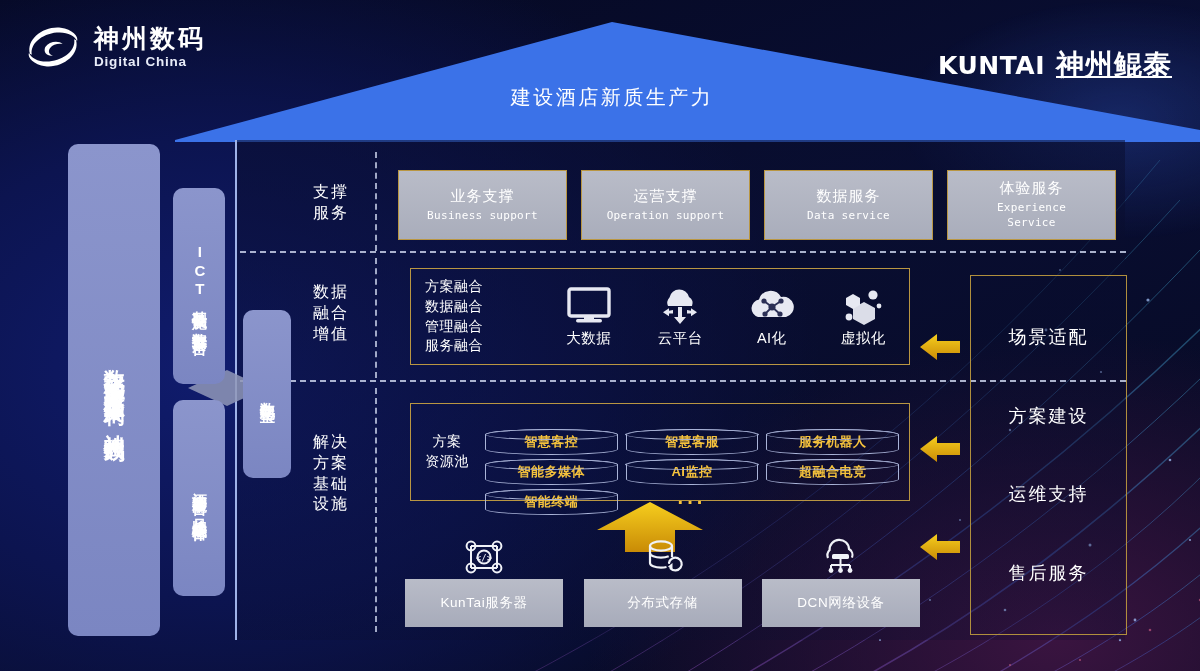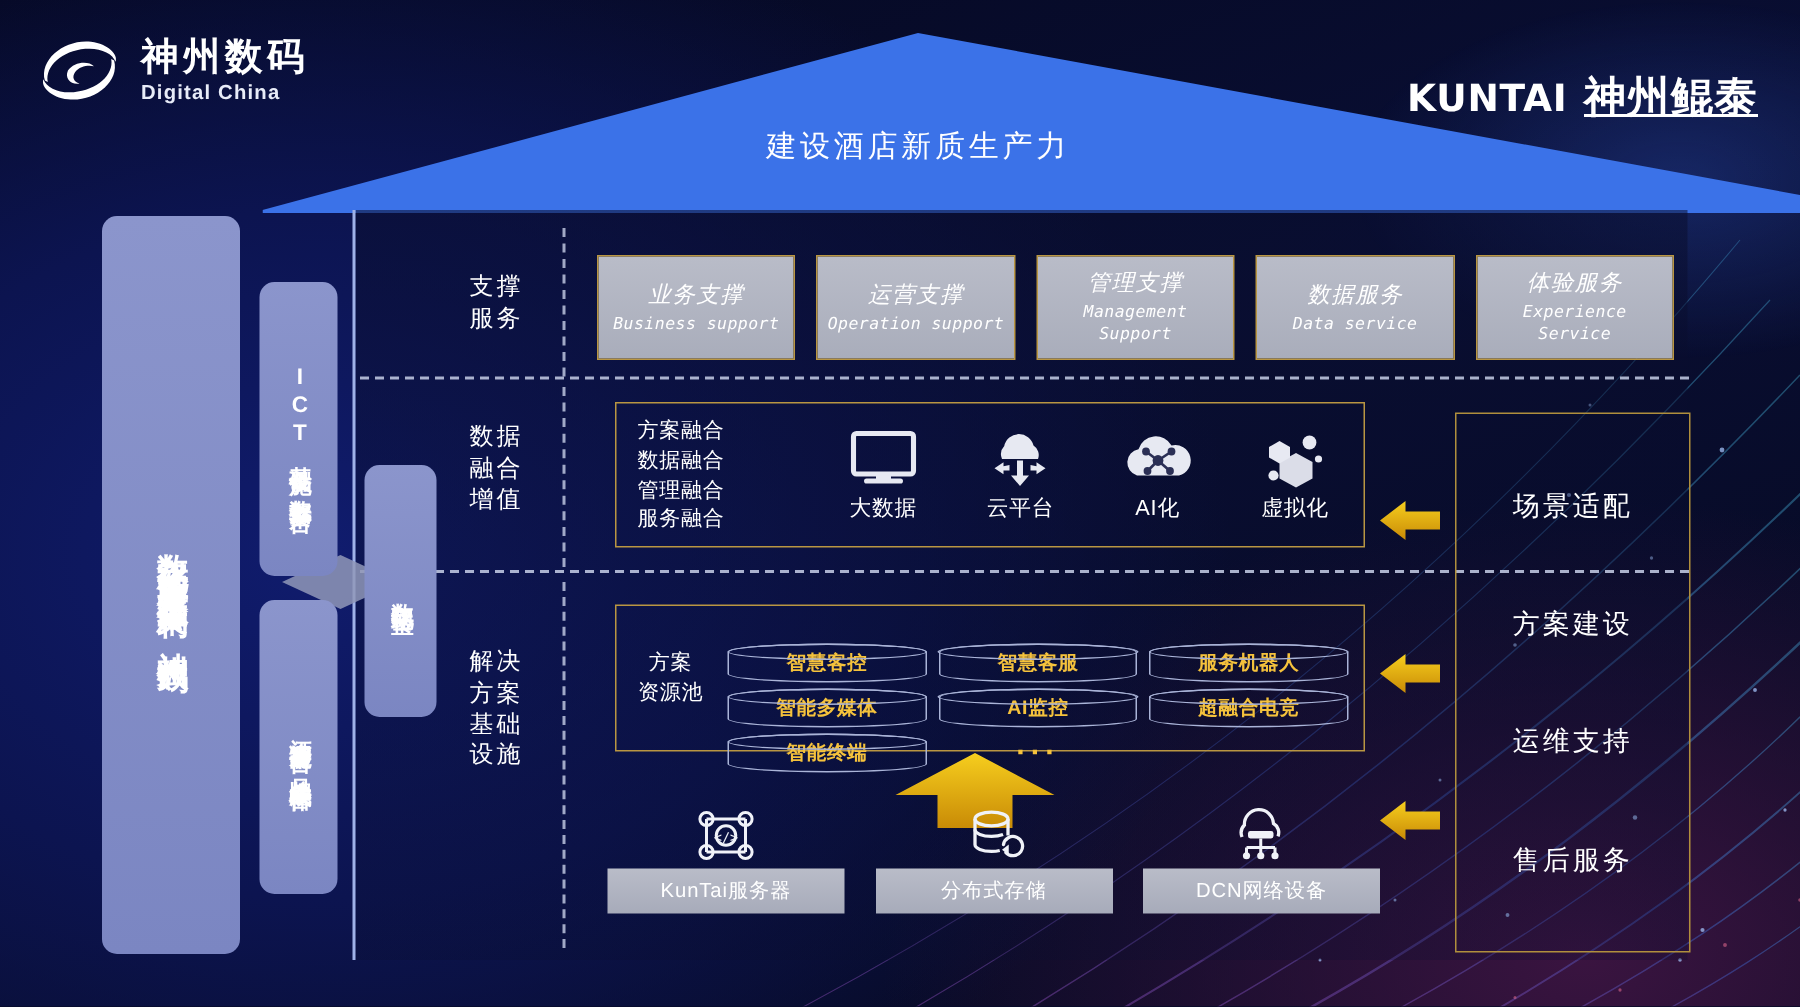--- a/index.html
+++ b/index.html
@@ -77,21 +77,21 @@
     position: absolute; z-index: 4; color: #fff; text-align: center;
     font-size: 16px; letter-spacing: 2px; line-height: 1.3; width: 78px; font-weight: 500;
   }
   #label-support { left: 292px; top: 182px; }
   #label-fusion  { left: 292px; top: 282px; }
   #label-solution{ left: 292px; top: 432px; }
 
   
   #support-row {
     position: absolute; left: 398px; top: 170px; width: 718px; height: 70px;
-    display: flex; gap: 14px; z-index: 4; font-style: italic;
+    display: flex; gap: 14px; z-index: 4;
   }
   .svc-box {
     flex: 1; border: 1.5px solid #b99642;
     background: linear-gradient(180deg, #b9bcc8, #a9adbb);
     display: flex; flex-direction: column; align-items: center; justify-content: center;
     color: #fff; text-align: center; padding: 4px 2px;
   }
   .svc-cn { font-size: 15px; letter-spacing: 1px; font-weight: 500; }
   .svc-en { font-size: 11px; letter-spacing: .3px; margin-top: 3px; font-family: "DejaVu Sans Mono", monospace; line-height: 1.35;}
 
@@ -132,21 +132,21 @@
   #up-arrow { position: absolute; left: 595px; top: 500px; width: 110px; height: 52px; z-index: 4;}
 
   
   #infra-row {
     position: absolute; left: 405px; top: 535px; width: 515px; height: 95px; z-index: 4;
     display: flex; justify-content: space-between;
   }
   .infra-item { width: 158px; display: flex; flex-direction: column; align-items: center; }
   .infra-icon { height: 44px; display:flex; align-items:center; justify-content:center;}
   .infra-chip {
-    width: 100%; height: 30px; background: linear-gradient(180deg, #b9bcc8, #a7abba);
+    width: 100%; height: 48px; background: linear-gradient(180deg, #b9bcc8, #a7abba);
     display: flex; align-items: center; justify-content: center;
     font-size: 13.5px; color: #fff; letter-spacing: .6px;
   }
 
   
   #right-panel {
     position: absolute; left: 970px; top: 275px; width: 157px; height: 360px;
     border: 1.5px solid #b08f3d; z-index: 4;
     display: flex; flex-direction: column; justify-content: space-around; align-items: center;
     padding: 22px 0;
@@ -281,24 +281,20 @@
 <div id="support-row">
     <div class="svc-box">
       <div class="svc-cn">业务支撑</div>
       <div class="svc-en">Business support</div>
     </div>
     <div class="svc-box">
       <div class="svc-cn">运营支撑</div>
       <div class="svc-en">Operation support</div>
     </div>
     <div class="svc-box">
-      <div class="svc-cn">管理支撑</div>
-      <div class="svc-en">Management<br>Support</div>
-    </div>
-    <div class="svc-box">
       <div class="svc-cn">数据服务</div>
       <div class="svc-en">Data service</div>
     </div>
     <div class="svc-box">
       <div class="svc-cn">体验服务</div>
       <div class="svc-en">Experience<br>Service</div>
     </div>
   </div>
 
 <div id="fusion-box">

